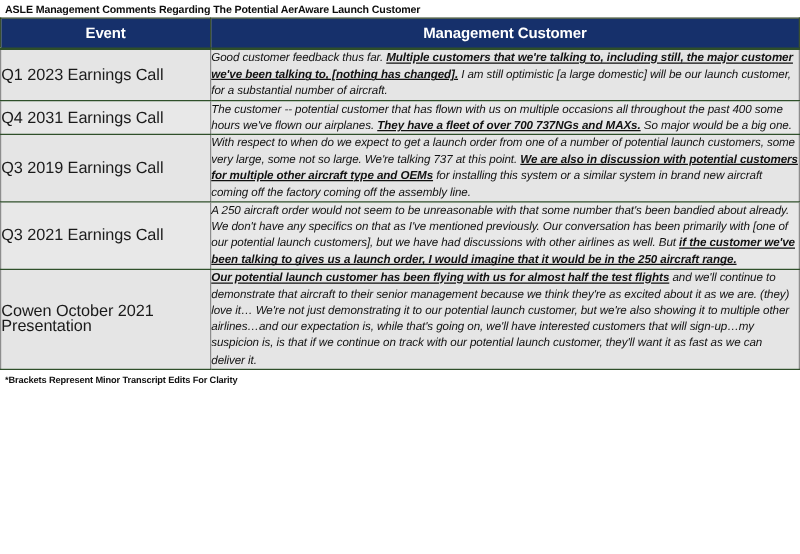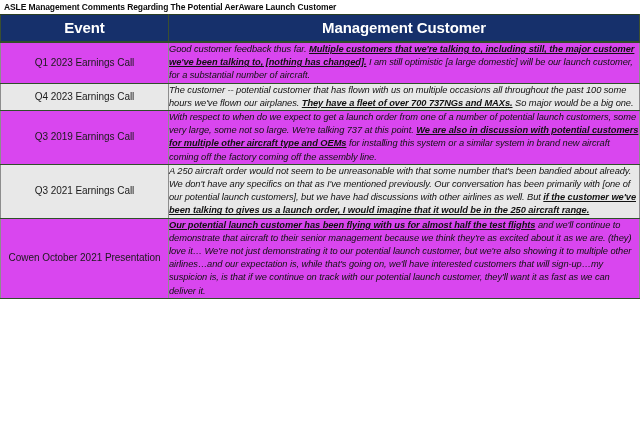--- a/index.html
+++ b/index.html
@@ -31,58 +31,57 @@
     filter: blur(0.18px);
   }
   table.data-table {
     width: 640px;
     border-collapse: collapse;
     table-layout: fixed;
   }
   table.data-table th {
     background: #16306b;
     color: #ffffff;
-    font-size: 15px;
+    font-size: 12px;
     font-weight: bold;
     letter-spacing: -0.1px;
     padding: 4px 2px 5px 2px;
     border-left: 1px solid #3a4f2f;
     border-right: 1px solid #3a4f2f;
     border-top: 1px solid #2b3f23;
     border-bottom: 2px solid #2f4f2a;
     text-align: center;
     vertical-align: middle;
   }
   table.data-table td {
     border-left: 1px solid #8d8d8d;
     border-right: 1px solid #8d8d8d;
     border-top: 1.5px solid #2f4f2a;
     border-bottom: 1.5px solid #2f4f2a;
     vertical-align: middle;
     padding: 0;
   }
   td.event-cell {
     width: 163px;
-    text-align: center;
-    font-size: 10px;
+    font-size: 13px;
     color: #1a1a1a;
     letter-spacing: -0.05px;
     line-height: 12px;
     padding: 3px 6px;
   }
   td.comment-cell {
     font-style: italic;
     font-size: 9.3px;
     line-height: 13.2px;
     color: #111111;
     text-align: left;
     padding: 3px 6px 4px 5px;
     letter-spacing: -0.07px;
   }
-  tr.band-dark td { background: #d946ef; }
+  tr.band-dark td { background: #e5e5e5; }
   tr.band-light td { background: #e8e8e8; }
   .hl {
     font-weight: bold;
     text-decoration: underline;
     font-style: italic;
   }
   .footnote {
     font-size: 7.4px;
     font-weight: bold;
     color: #111111;
@@ -105,32 +104,33 @@
         <th class="col-event" style="width:163px;">Event</th>
         <th class="col-comment">Management Customer</th>
       </tr>
     </thead>
     <tbody id="table-body">
         <tr class="band-dark">
           <td class="event-cell">Q1 2023 Earnings Call</td>
           <td class="comment-cell"><span>Good customer feedback thus far.  </span><span class="hl">Multiple customers that we're talking to, including still, the major customer we've been talking to, [nothing has changed].</span><span>  I am still optimistic [a large domestic] will be our launch customer, for a substantial number of aircraft.</span></td>
         </tr>
         <tr class="band-light">
-          <td class="event-cell">Q4 2023 Earnings Call</td>
-          <td class="comment-cell"><span>The customer -- potential customer that has flown with us on multiple occasions all throughout the past 100 some hours we've flown our airplanes.  </span><span class="hl">They have a fleet of over 700 737NGs and MAXs.</span><span>  So major would be a big one.</span></td>
+          <td class="event-cell">Q4 2031 Earnings Call</td>
+          <td class="comment-cell"><span>The customer -- potential customer that has flown with us on multiple occasions all throughout the past 400 some hours we've flown our airplanes.  </span><span class="hl">They have a fleet of over 700 737NGs and MAXs.</span><span>  So major would be a big one.</span></td>
         </tr>
         <tr class="band-dark">
           <td class="event-cell">Q3 2019 Earnings Call</td>
           <td class="comment-cell"><span>With respect to when do we expect to get a launch order from one of a number of potential launch customers, some very large, some not so large. We're talking 737 at this point.  </span><span class="hl">We are also in discussion with potential customers for multiple other aircraft type and OEMs</span><span> for installing this system or a similar system in brand new aircraft coming off the factory coming off the assembly line.</span></td>
         </tr>
         <tr class="band-light">
           <td class="event-cell">Q3 2021 Earnings Call</td>
           <td class="comment-cell"><span>A 250 aircraft order would not seem to be unreasonable with that some number that's been bandied about already. We don't have any specifics on that as I've mentioned previously. Our conversation has been primarily with [one of our potential launch customers], but we have had discussions with other airlines as well. But  </span><span class="hl">if the customer we've been talking to gives us a launch order, I would imagine that it would be in the 250 aircraft range.</span></td>
         </tr>
         <tr class="band-dark">
           <td class="event-cell">Cowen October 2021 Presentation</td>
           <td class="comment-cell"><span class="hl">Our potential launch customer has been flying with us for almost half the test flights</span><span> and we'll continue to demonstrate that aircraft to their senior management because we think they're as excited about it as we are. (they) love it… We're not just demonstrating it to our potential launch customer, but we're also showing it to multiple other airlines…and our expectation is, while that's going on, we'll have interested customers that will sign-up…my suspicion is, is that if we continue on track with our potential launch customer, they'll want it as fast as we can deliver it.</span></td>
         </tr>
       </tbody>
   </table>
 
+  <div class="footnote">*Brackets Represent Minor Transcript Edits For Clarity</div>
 
 </div>
 
 </body></html>

